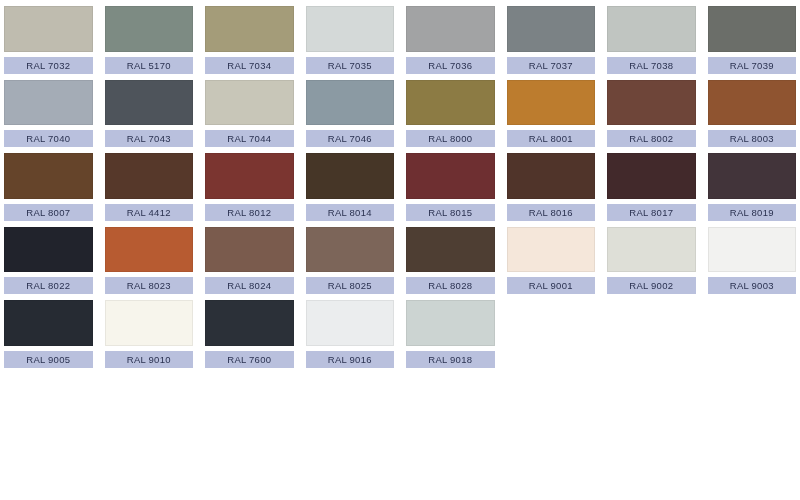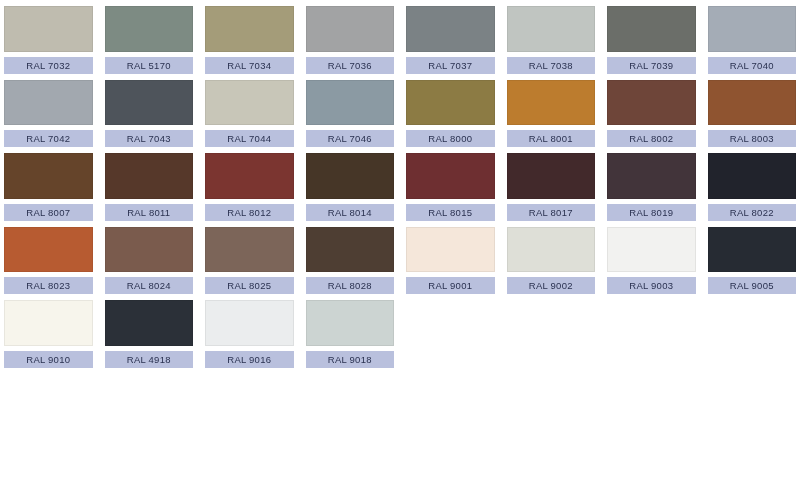--- a/index.html
+++ b/index.html
@@ -68,44 +68,44 @@
     </div>
     <div class="swatch-cell">
       <div class="swatch-color" style="background: rgb(125, 139, 131);"></div>
       <div class="swatch-label">RAL 5170</div>
     </div>
     <div class="swatch-cell">
       <div class="swatch-color" style="background: rgb(164, 156, 121);"></div>
       <div class="swatch-label">RAL 7034</div>
     </div>
     <div class="swatch-cell">
+      <div class="swatch-color" style="background: rgb(212, 217, 216);"></div>
+      <div class="swatch-label">RAL 7035</div>
+    </div>
+    <div class="swatch-cell">
       <div class="swatch-color" style="background: rgb(162, 163, 164);"></div>
       <div class="swatch-label">RAL 7036</div>
     </div>
     <div class="swatch-cell">
       <div class="swatch-color" style="background: rgb(123, 130, 133);"></div>
       <div class="swatch-label">RAL 7037</div>
     </div>
     <div class="swatch-cell">
       <div class="swatch-color" style="background: rgb(192, 197, 193);"></div>
       <div class="swatch-label">RAL 7038</div>
     </div>
     <div class="swatch-cell">
       <div class="swatch-color" style="background: rgb(107, 110, 105);"></div>
       <div class="swatch-label">RAL 7039</div>
     </div>
     <div class="swatch-cell">
       <div class="swatch-color" style="background: rgb(164, 172, 182);"></div>
       <div class="swatch-label">RAL 7040</div>
     </div>
     <div class="swatch-cell">
-      <div class="swatch-color" style="background: rgb(162, 168, 175);"></div>
-      <div class="swatch-label">RAL 7042</div>
-    </div>
-    <div class="swatch-cell">
       <div class="swatch-color" style="background: rgb(78, 84, 91);"></div>
       <div class="swatch-label">RAL 7043</div>
     </div>
     <div class="swatch-cell">
       <div class="swatch-color" style="background: rgb(200, 198, 184);"></div>
       <div class="swatch-label">RAL 7044</div>
     </div>
     <div class="swatch-cell">
       <div class="swatch-color" style="background: rgb(139, 154, 163);"></div>
       <div class="swatch-label">RAL 7046</div>
@@ -125,35 +125,39 @@
     <div class="swatch-cell">
       <div class="swatch-color" style="background: rgb(143, 84, 48);"></div>
       <div class="swatch-label">RAL 8003</div>
     </div>
     <div class="swatch-cell">
       <div class="swatch-color" style="background: rgb(101, 68, 42);"></div>
       <div class="swatch-label">RAL 8007</div>
     </div>
     <div class="swatch-cell">
       <div class="swatch-color" style="background: rgb(86, 56, 42);"></div>
-      <div class="swatch-label">RAL 8011</div>
+      <div class="swatch-label">RAL 4412</div>
     </div>
     <div class="swatch-cell">
       <div class="swatch-color" style="background: rgb(123, 53, 48);"></div>
       <div class="swatch-label">RAL 8012</div>
     </div>
     <div class="swatch-cell">
       <div class="swatch-color" style="background: rgb(70, 54, 39);"></div>
       <div class="swatch-label">RAL 8014</div>
     </div>
     <div class="swatch-cell">
       <div class="swatch-color" style="background: rgb(110, 47, 49);"></div>
       <div class="swatch-label">RAL 8015</div>
     </div>
     <div class="swatch-cell">
+      <div class="swatch-color" style="background: rgb(80, 52, 42);"></div>
+      <div class="swatch-label">RAL 8016</div>
+    </div>
+    <div class="swatch-cell">
       <div class="swatch-color" style="background: rgb(66, 41, 43);"></div>
       <div class="swatch-label">RAL 8017</div>
     </div>
     <div class="swatch-cell">
       <div class="swatch-color" style="background: rgb(66, 52, 58);"></div>
       <div class="swatch-label">RAL 8019</div>
     </div>
     <div class="swatch-cell">
       <div class="swatch-color" style="background: rgb(33, 35, 44);"></div>
       <div class="swatch-label">RAL 8022</div>
@@ -189,21 +193,21 @@
     <div class="swatch-cell">
       <div class="swatch-color" style="background: rgb(38, 43, 51);"></div>
       <div class="swatch-label">RAL 9005</div>
     </div>
     <div class="swatch-cell">
       <div class="swatch-color" style="background: rgb(247, 245, 236);"></div>
       <div class="swatch-label">RAL 9010</div>
     </div>
     <div class="swatch-cell">
       <div class="swatch-color" style="background: rgb(43, 48, 56);"></div>
-      <div class="swatch-label">RAL 4918</div>
+      <div class="swatch-label">RAL 7600</div>
     </div>
     <div class="swatch-cell">
       <div class="swatch-color" style="background: rgb(235, 237, 238);"></div>
       <div class="swatch-label">RAL 9016</div>
     </div>
     <div class="swatch-cell">
       <div class="swatch-color" style="background: rgb(204, 212, 210);"></div>
       <div class="swatch-label">RAL 9018</div>
     </div>
   </div>

